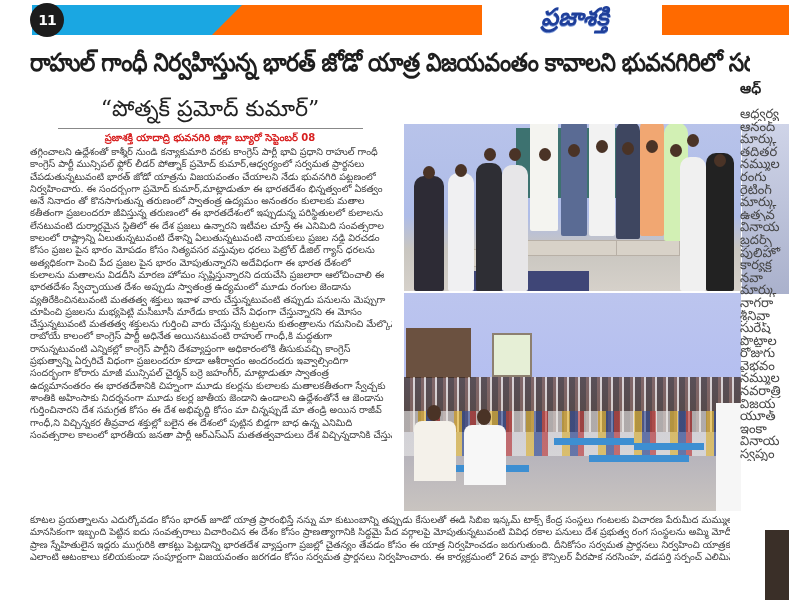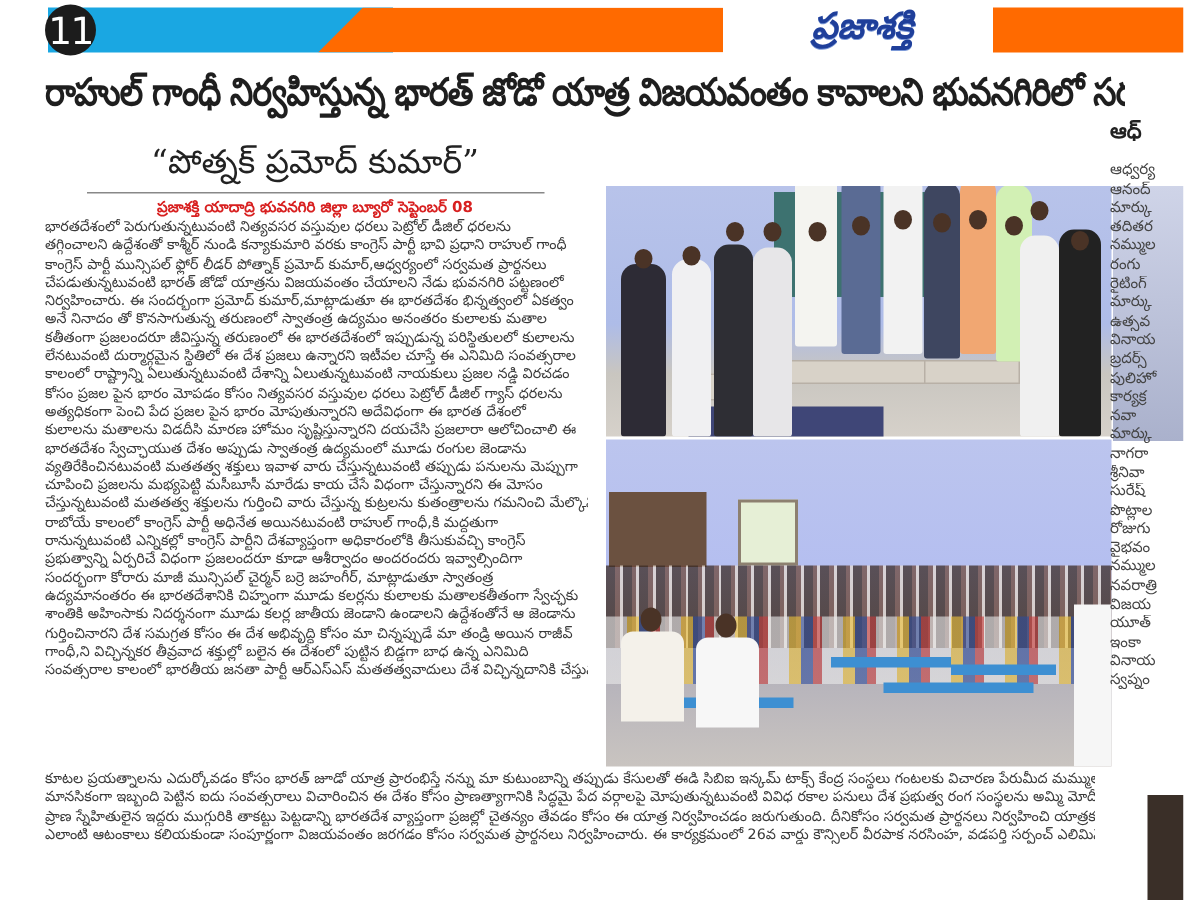--- a/index.html
+++ b/index.html
@@ -6,21 +6,21 @@
   body { width:789px; height:600px; position:relative; overflow:hidden;
          font-family:"DejaVu Sans", sans-serif; color:#2a2a2a; }
   .abs { position:absolute; }
 
   
   .bar-blue { left:32px; top:5px; width:230px; height:30px; background:#1aa7e2; }
   .bar-orange1 { left:212px; top:5px; width:270px; height:30px; background:#ff6a00;
                  clip-path:polygon(30px 0,100% 0,100% 100%,0 100%); }
   .bar-orange2 { left:662px; top:5px; width:127px; height:30px; background:#ff6a00; }
   .page-num { left:30px; top:3px; width:34px; height:34px; border-radius:50%;
-              background:#1c1c1c; color:#fff; font-weight:normal; font-size:25px;
+              background:#1c1c1c; color:#fff; font-weight:bold; font-size:14px;
               display:flex; align-items:center; justify-content:center;
               font-family:"DejaVu Sans", sans-serif; letter-spacing:-1px; }
   .masthead-logo { left:490px; top:0px; width:170px; height:38px; color:#1f3f9a;
                    font-weight:bold; font-size:24px; display:flex; align-items:center;
                    justify-content:center; font-family:"DejaVu Serif", serif;
                    text-shadow:0 1px 0 #7d9ad8;font-style:italic; }
 
   
   .headline { left:30px; top:48px; width:720px; height:36px; font-size:22px; font-weight:bold;
               color:#1e1e1e; white-space:nowrap; overflow:hidden; letter-spacing:-0.5px;
@@ -35,21 +35,21 @@
   .rule { left:58px; top:128px; width:305px; height:1px; background:#888; }
   .dateline { left:60px; top:132px; width:300px; text-align:center; font-size:10px;
               font-weight:bold; color:#d82020; white-space:nowrap; }
 
   
   .col { font-size:9.5px; line-height:12.3px; color:#3a3a3a; text-align:justify;
          font-family:"DejaVu Sans", sans-serif; }
   .col p { margin:0; white-space:nowrap; overflow:hidden; }
   .body-left { left:30px; top:146px; width:362px; }
   .body-wide { left:30px; top:514px; width:700px; }
-  .side-col { left:740px; top:108px; width:49px; font-size:10px; line-height:12.6px; color:#444; }
+  .side-col { left:740px; top:108px; width:49px; font-size:13px; line-height:12.6px; color:#444; }
   .side-col p { margin:0; white-space:nowrap; overflow:hidden; }
 
   
   .photo { background:#c8d0ea; overflow:hidden; }
   .photo1 { left:404px; top:124px; width:337px; height:167px;
             background:linear-gradient(#b8c3ea 0%, #aebce8 55%, #c9c6c0 75%, #d6d1ca 100%); }
   .photo2 { left:404px; top:293px; width:337px; height:218px;
             background:linear-gradient(#bcc5ee 0%, #b5bff0 38%, #a9a8b8 55%, #c9c4c0 100%); }
   .side-photo-top { left:742px; top:124px; width:47px; height:170px;
                     background:linear-gradient(#cfd4e8, #aab1cc); }
@@ -75,21 +75,20 @@
 <div class="abs masthead-logo">ప్రజాశక్తి</div>
 
 <div class="abs headline">రాహుల్ గాంధీ  నిర్వహిస్తున్న భారత్ జోడో యాత్ర విజయవంతం కావాలని భువనగిరిలో సర్వమత ప్రార్థనలు</div>
 <div class="abs side-head">ఆధ్</div>
 
 <div class="abs subhead">“పోత్నక్ ప్రమోద్ కుమార్”</div>
 <div class="abs rule"></div>
 <div class="abs dateline">ప్రజాశక్తి యాదాద్రి భువనగిరి జిల్లా బ్యూరో సెప్టెంబర్ 08</div>
 
 <div class="abs col body-left">
-  <p>        భారతదేశంలో పెరుగుతున్నటువంటి నిత్యవసర వస్తువుల ధరలు పెట్రోల్ డీజిల్ ధరలను</p>
   <p>తగ్గించాలని ఉద్దేశంతో కాశ్మీర్ నుండి కన్యాకుమారి వరకు కాంగ్రెస్ పార్టీ భావి ప్రధాని రాహుల్ గాంధీ</p>
   <p>కాంగ్రెస్ పార్టీ మున్సిపల్ ఫ్లోర్ లీడర్ పోత్నాక్ ప్రమోద్ కుమార్,ఆధ్వర్యంలో సర్వమత ప్రార్థనలు</p>
   <p>చేపడుతున్నటువంటి భారత్ జోడో యాత్రను విజయవంతం చేయాలని నేడు భువనగిరి పట్టణంలో</p>
   <p>నిర్వహించారు. ఈ సందర్భంగా ప్రమోద్ కుమార్,మాట్లాడుతూ ఈ భారతదేశం భిన్నత్వంలో ఏకత్వం</p>
   <p>అనే నినాదం తో కొనసాగుతున్న తరుణంలో స్వాతంత్ర ఉద్యమం అనంతరం కులాలకు మతాల</p>
   <p>కతీతంగా ప్రజలందరూ జీవిస్తున్న తరుణంలో ఈ భారతదేశంలో ఇప్పుడున్న పరిస్థితులలో కులాలను</p>
   <p>లేనటువంటి దుర్మార్గమైన స్థితిలో ఈ దేశ ప్రజలు ఉన్నారని ఇటీవల చూస్తే ఈ ఎనిమిది సంవత్సరాల</p>
   <p>కాలంలో రాష్ట్రాన్ని ఏలుతున్నటువంటి దేశాన్ని ఏలుతున్నటువంటి నాయకులు ప్రజల నడ్డి విరచడం</p>
   <p>కోసం ప్రజల పైన భారం మోపడం కోసం నిత్యవసర వస్తువుల ధరలు పెట్రోల్ డీజిల్ గ్యాస్ ధరలను</p>
   <p>అత్యధికంగా పెంచి పేద ప్రజల పైన భారం మోపుతున్నారని అదేవిధంగా ఈ భారత దేశంలో</p>

